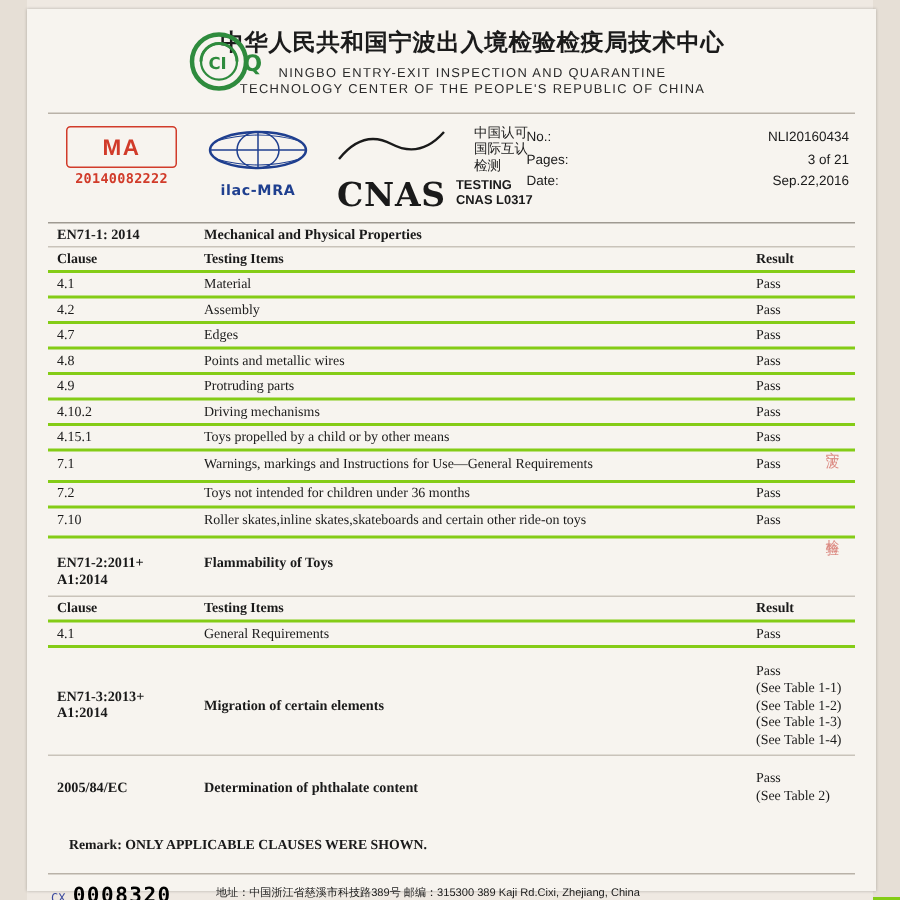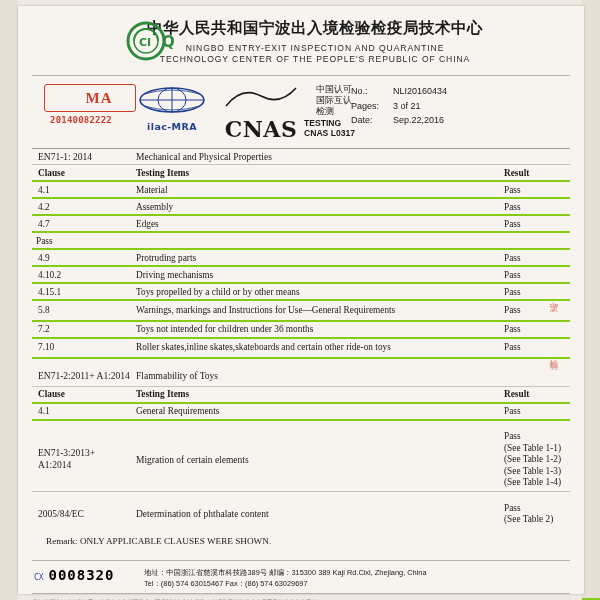--- a/index.html
+++ b/index.html
@@ -55,23 +55,22 @@
   
   .marks{
     position:relative;
     height:62px;
     margin:6px 14px 0 14px;
   }
   .mark-cma{position:absolute;left:12px;top:2px;width:74px;}
   .cma-box{
     width:72px;height:26px;border:1.4px solid #d13b2a;border-radius:3px;
     display:flex;align-items:center;justify-content:center;
-    color:#d13b2a;font-family:Liberation Serif, serif;font-weight:bold;font-size:15px;
+    color:#d13b2a;font-family:Liberation Sans, sans-serif;font-weight:bold;font-size:15px;
     letter-spacing:1px;
-    padding-left:18px;
   }
   .cma-no{
     margin-top:3px;text-align:center;color:#d13b2a;
     font-family:"DejaVu Sans Mono", monospace;font-size:9px;font-weight:bold;
     letter-spacing:.2px;
   }
   .mark-ilac{position:absolute;left:98px;top:4px;width:84px;text-align:center;}
   .ilac-txt{
     margin-top:1px;color:#1f3f8f;font-family:"DejaVu Sans", sans-serif;
     font-weight:bold;font-size:9.5px;letter-spacing:.4px;
@@ -85,41 +84,41 @@
     font-family:"DejaVu Sans", sans-serif;color:#1a1a1a;}
   .mark-cnas-cn .l{display:block;}
   .mark-testing{position:absolute;left:272px;top:36px;font-family:"Liberation Sans", sans-serif;
     font-size:8.6px;font-weight:bold;line-height:10px;color:#1a1a1a;}
   .meta{
     position:absolute;right:4px;top:2px;width:215px;
     font-family:"Liberation Sans", sans-serif;font-size:9px;line-height:14.5px;color:#1a1a1a;
   }
   .meta .row{display:flex;}
   .meta .k{width:42px;}
-  .meta .v{flex:1;}
+  .meta .v{flex:1;text-align:right;}
   
   .tbl{
     margin:4px 14px 0 14px;
     border-top:1px solid #9f9a92;
     font-family:"Liberation Serif", serif;
   }
   .r{display:flex;border-bottom:2px solid #84cc16;}
   .r.nb{border-bottom:none;}
   .c1{width:92px;padding:2.5px 0 2.5px 6px;font-size:9.3px;}
   .c2{flex:1;padding:2.5px 6px;font-size:9.3px;}
   .c3{width:62px;padding:2.5px 4px;font-size:9.3px;}
   .hd .c1,.hd .c2,.hd .c3{font-weight:bold;}
-  .sect .c1,.sect .c2{font-weight:normal;font-size:9.5px;}
+  .sect .c1,.sect .c2{font-weight:bold;font-size:9.5px;}
   .sect{border-bottom:1px solid #c9c3ba;}
   .justify{text-align:justify;}
   .multi{line-height:11.5px;}
   .rowtall .c1,.rowtall .c2,.rowtall .c3{padding-top:3.5px;padding-bottom:3.5px;}
   .remark{
-    margin:8px 14px 0 28px;
-    font-family:"Liberation Serif", serif;font-size:9.2px;font-weight:normal;
+    margin:18px 14px 0 28px;
+    font-family:"Liberation Serif", serif;font-size:9.2px;font-weight:bold;
   }
   
   .foot-rule{border-bottom:1px solid #b9b2a8;margin:14px 14px 0 14px;}
   .foot{
     margin:4px 14px 0 14px;position:relative;height:78px;
   }
   .cx{
     position:absolute;left:2px;top:2px;
     font-family:"DejaVu Sans Mono", monospace;font-size:8px;color:#3b4a9e;
   }
@@ -249,39 +248,41 @@
         <div class="c1">4.2</div>
         <div class="c2">Assembly</div>
         <div class="c3">Pass</div>
       </div>
       <div class="r">
         <div class="c1">4.7</div>
         <div class="c2">Edges</div>
         <div class="c3">Pass</div>
       </div>
       <div class="r">
+        <div class="c1">4.8</div>
+        <div class="c2">Points and metallic wires</div>
         <div class="c3">Pass</div>
       </div>
       <div class="r">
         <div class="c1">4.9</div>
         <div class="c2">Protruding parts</div>
         <div class="c3">Pass</div>
       </div>
       <div class="r">
         <div class="c1">4.10.2</div>
         <div class="c2">Driving mechanisms</div>
         <div class="c3">Pass</div>
       </div>
       <div class="r">
         <div class="c1">4.15.1</div>
         <div class="c2">Toys propelled by a child or by other means</div>
         <div class="c3">Pass</div>
       </div>
       <div class="r rowtall">
-        <div class="c1">5.8</div>
+        <div class="c1">7.1</div>
         <div class="c2 justify multi">Warnings, markings and Instructions for Use—General Requirements</div>
         <div class="c3">Pass</div>
       </div>
       <div class="r">
         <div class="c1">7.2</div>
         <div class="c2">Toys not intended for children under 36 months</div>
         <div class="c3">Pass</div>
       </div>
       <div class="r rowtall">
         <div class="c1">7.10</div>

